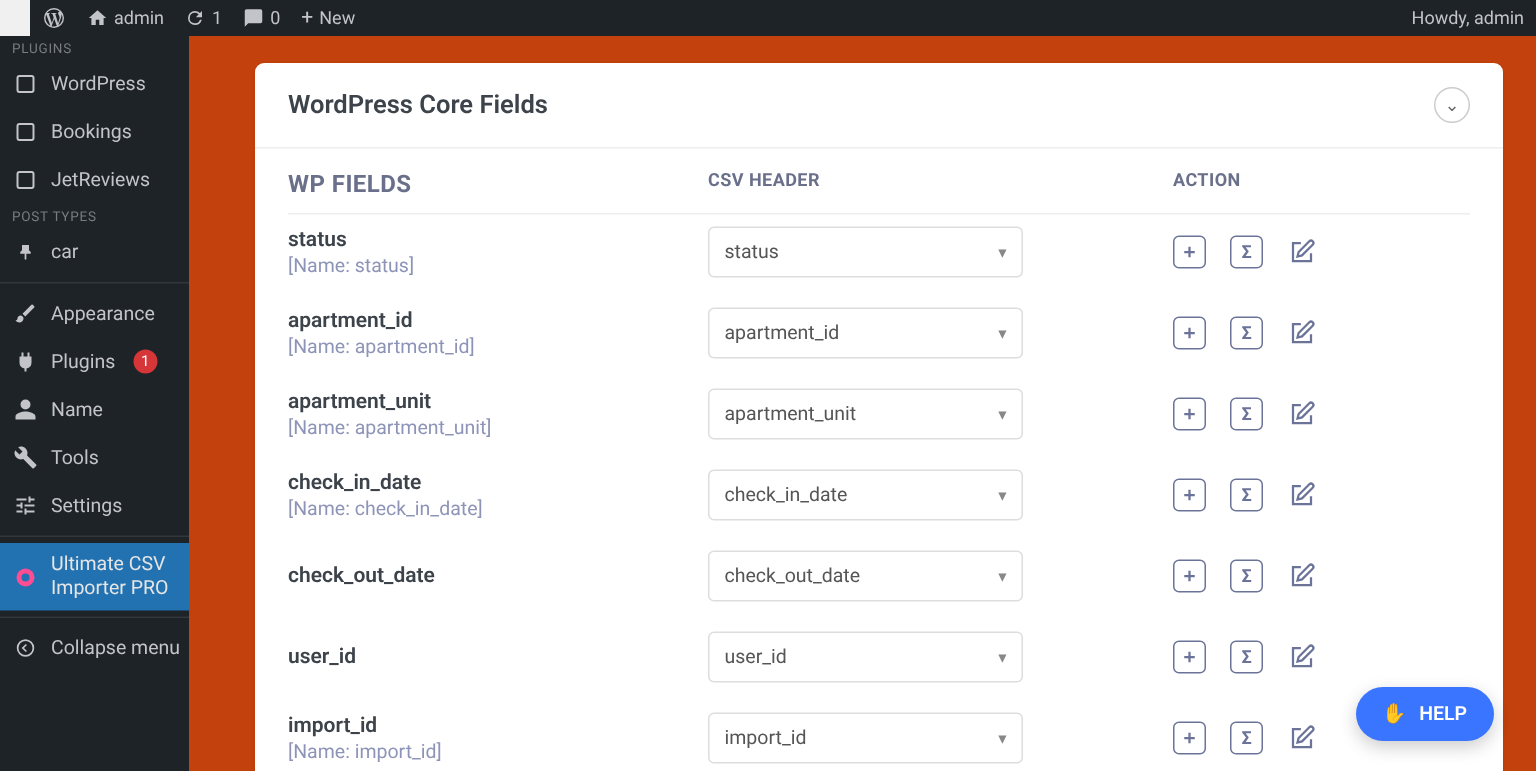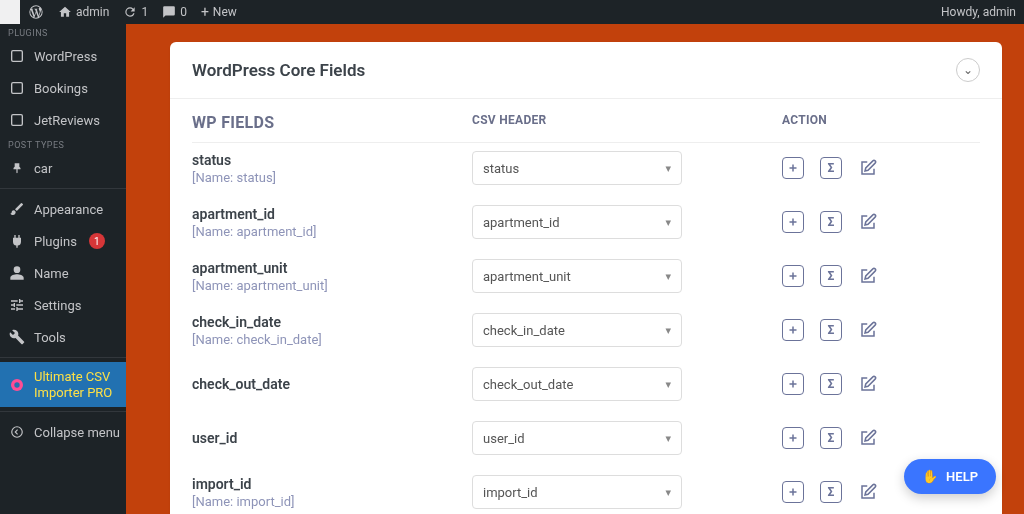--- a/index.html
+++ b/index.html
@@ -8,21 +8,21 @@
     
     .adminbar { background: #1d2327; height: 24px; display: flex; align-items: center; padding: 0 8px; color: #c3c4c7; font-size: 12px; justify-content: space-between; margin-left: 20px; }
     .adminbar-left { display: flex; align-items: center; gap: 14px; }
     .adminbar-item { display: flex; align-items: center; gap: 4px; cursor: pointer; }
     .ab-icon { font-size: 14px; }
     
     
     .sidebar { position: absolute; left: 0; top: 24px; bottom: 0; width: 142px; background: #1d2327; color: #c3c4c7; font-size: 13px; overflow: hidden; }
     .sidebar-section-label { font-size: 9px; color: #787c82; padding: 4px 8px 2px 8px; letter-spacing: 0.5px; }
     .sidebar-item { display: flex; align-items: center; gap: 8px; padding: 7px 8px; cursor: pointer; color: #c3c4c7; }
-    .sidebar-item.active { background: #2271b1; color: #fde047; position: relative; }
+    .sidebar-item.active { background: #2271b1; color: #e5e5e5; position: relative; }
     .sidebar-item.active::after { content: ''; position: absolute; right: -1px; top: 50%; transform: translateY(-50%); width: 0; height: 0; border-top: 6px solid transparent; border-bottom: 6px solid transparent; border-right: 6px solid #f0f0f1; }
     .sidebar-icon { width: 18px; height: 18px; display: flex; align-items: center; justify-content: center; font-size: 14px; flex-shrink: 0; }
     .sidebar-sep { height: 1px; background: #32373c; margin: 4px 0; }
     .badge { background: #d63638; color: #fff; border-radius: 9px; min-width: 16px; height: 16px; font-size: 10px; display: inline-flex; align-items: center; justify-content: center; padding: 0 4px; margin-left: 4px; }
     
     
     .main { position: absolute; left: 126px; right: 0; top: 24px; bottom: 0; background: #c2410c; padding: 18px 22px 0 44px; overflow: hidden; }
     .panel { background: #fff; border-radius: 6px; box-shadow: 0 1px 3px rgba(0,0,0,0.05); }
     .panel-head { display: flex; align-items: center; justify-content: space-between; padding: 16px 22px; border-bottom: 1px solid #eee; }
     .panel-title { font-size: 17px; font-weight: 600; color: #3c434a; }
@@ -155,32 +155,32 @@
     <span class="sidebar-icon">
         <svg width="16" height="16" viewBox="0 0 24 24" fill="currentColor">
           <path d="M12 12a5 5 0 100-10 5 5 0 000 10zm0 2c-3.33 0-10 1.67-10 5v3h20v-3c0-3.33-6.67-5-10-5z"></path>
         </svg>
       </span>
     <span>Name</span>
   </div>
   <div class="sidebar-item">
     <span class="sidebar-icon">
         <svg width="16" height="16" viewBox="0 0 24 24" fill="currentColor">
+          <path d="M22.7 19l-9.1-9.1c.9-2.3.4-5-1.5-6.9-2-2-5-2.4-7.4-1.3L9 6 6 9 1.6 4.7C.4 7.1.9 10.1 2.9 12.1c1.9 1.9 4.6 2.4 6.9 1.5l9.1 9.1c.4.4 1 .4 1.4 0l2.3-2.3c.5-.4.5-1.1.1-1.4z"></path>
+        </svg>
+      </span>
+    <span>Tools</span>
+  </div>
+  <div class="sidebar-item">
+    <span class="sidebar-icon">
+        <svg width="16" height="16" viewBox="0 0 24 24" fill="currentColor">
           <path d="M3 17v2h6v-2H3M3 5v2h10V5H3m10 16v-2h8v-2h-8v-2h-2v6h2M7 9v2H3v2h4v2h2V9H7m14 4v-2H11v2h10m-6-4h2V7h4V5h-4V3h-2v6z"></path>
         </svg>
       </span>
     <span>Settings</span>
-  </div>
-  <div class="sidebar-item">
-    <span class="sidebar-icon">
-        <svg width="16" height="16" viewBox="0 0 24 24" fill="currentColor">
-          <path d="M22.7 19l-9.1-9.1c.9-2.3.4-5-1.5-6.9-2-2-5-2.4-7.4-1.3L9 6 6 9 1.6 4.7C.4 7.1.9 10.1 2.9 12.1c1.9 1.9 4.6 2.4 6.9 1.5l9.1 9.1c.4.4 1 .4 1.4 0l2.3-2.3c.5-.4.5-1.1.1-1.4z"></path>
-        </svg>
-      </span>
-    <span>Tools</span>
   </div>
   <div class="sidebar-sep"></div>
   <div class="sidebar-item active">
     <span class="sidebar-icon">
         <svg width="16" height="16" viewBox="0 0 24 24">
           <circle cx="12" cy="12" r="9" fill="#ff4d94"></circle>
           <circle cx="12" cy="12" r="4" fill="#2271b1"></circle>
         </svg>
       </span>
     <span style="line-height:1.2">Ultimate CSV Importer PRO</span>

